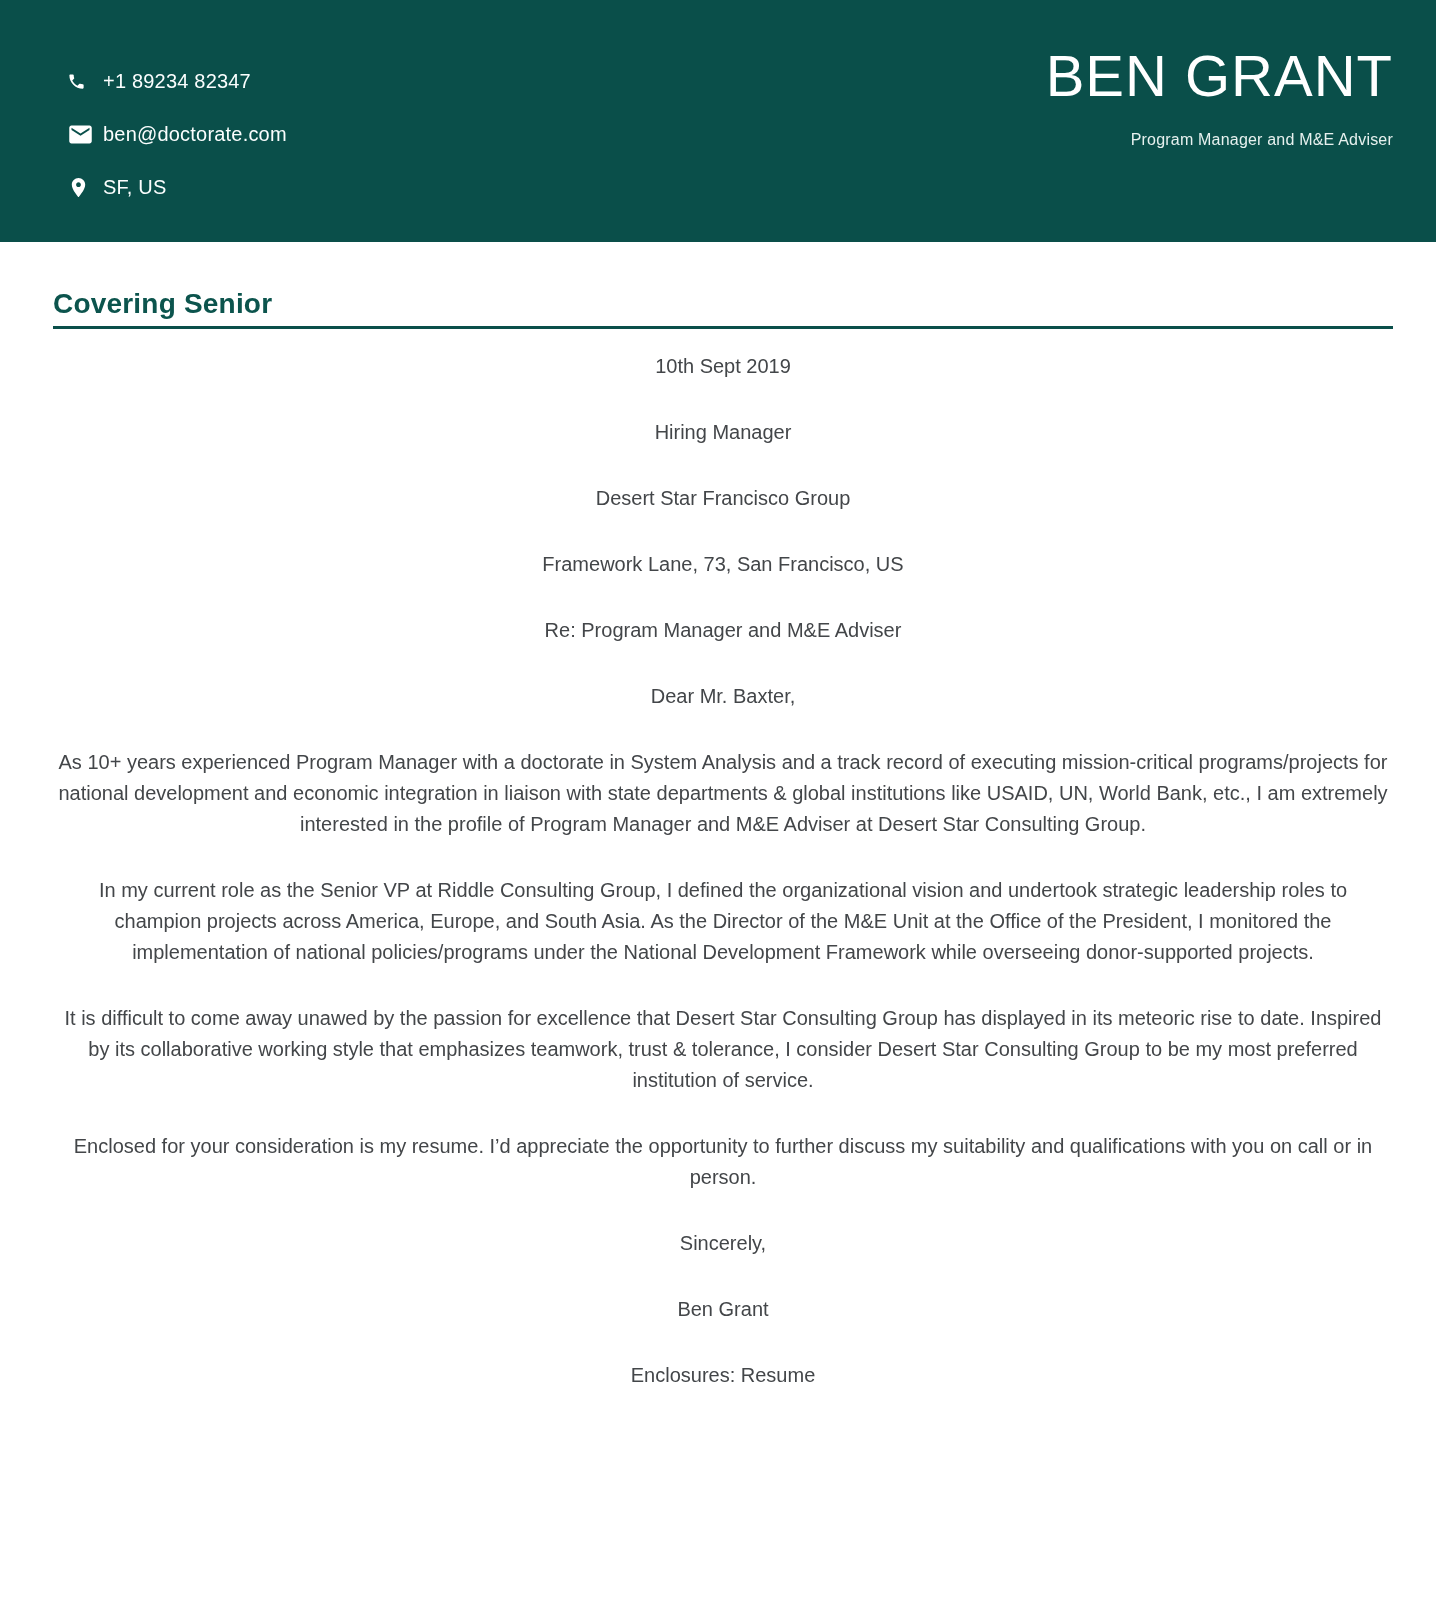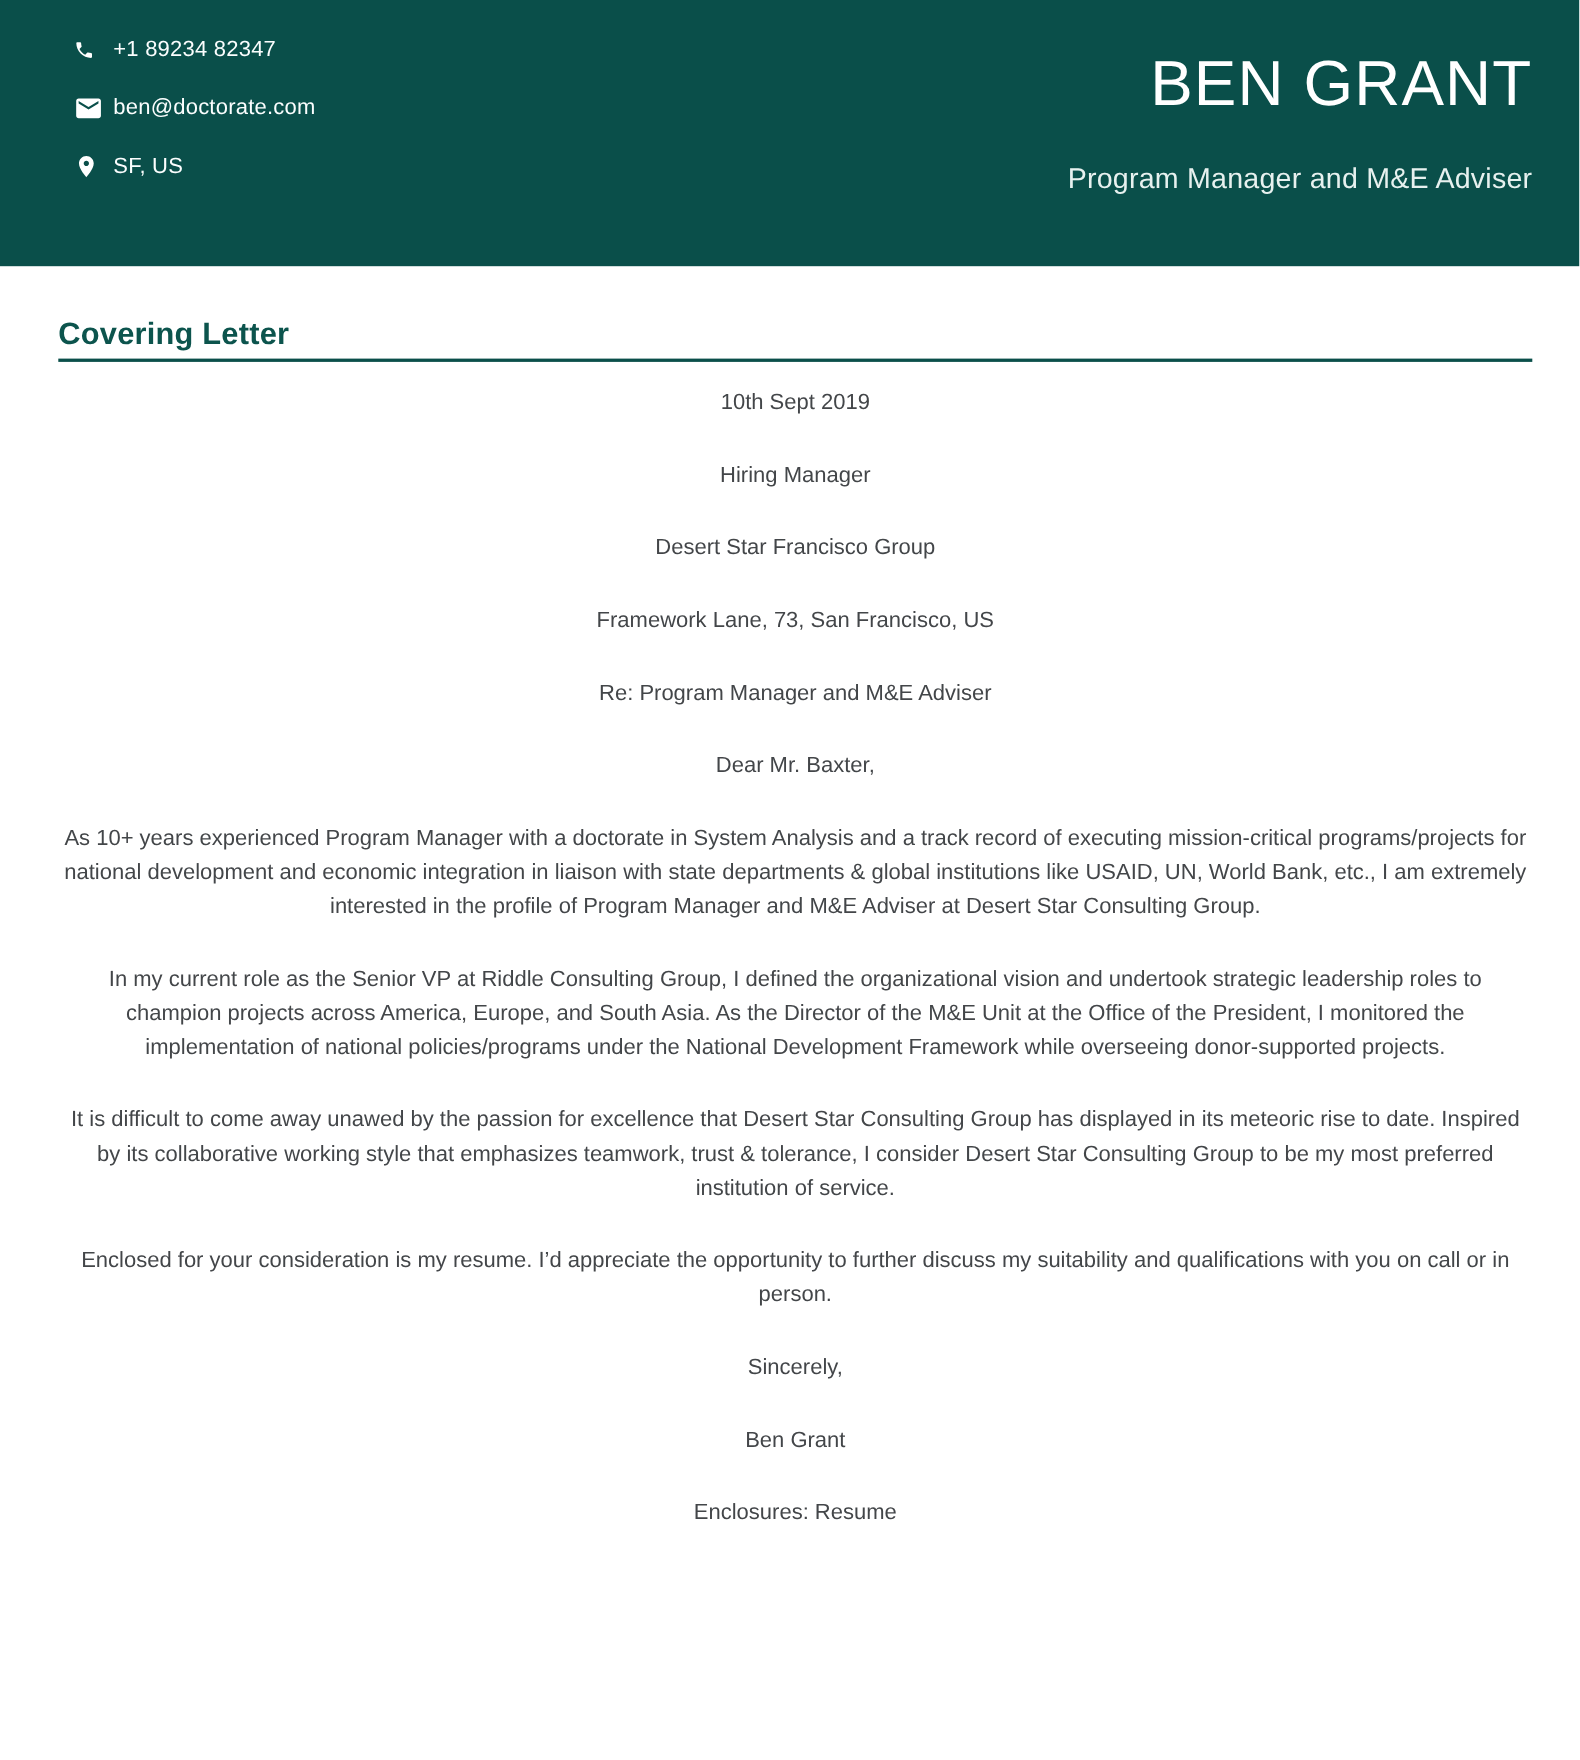--- a/index.html
+++ b/index.html
@@ -14,21 +14,21 @@
 
   
   .masthead {
     height: 242px;
     background: #0A4F4A;
     box-sizing: border-box;
     display: flex;
     justify-content: space-between;
     padding: 0 43px 0 67px;
   }
-  .contact { padding-top: 32px; }
+  .contact { padding-top: 68px; }
   .contact-row {
     display: flex;
     align-items: center;
     height: 26px;
     margin-bottom: 27px;
     color: #ffffff;
   }
   .contact-row .icon {
     width: 36px;
     display: flex;
@@ -45,22 +45,22 @@
   .identity { text-align: right; padding-top: 46px; }
   .person-name {
     margin: 0;
     font-size: 58px;
     font-weight: 300;
     line-height: 1.05;
     letter-spacing: 1px;
     color: #ffffff;
   }
   .person-title {
-    margin-top: 40px;
-    font-size: 26px;
+    margin-top: 24px;
+    font-size: 16px;
     font-weight: 400;
     color: #e7f1ef;
     letter-spacing: 0.2px;
   }
 
   
   .content { padding: 0 43px 0 53px; }
   .section-heading {
     margin: 46px 0 0 0;
     font-size: 28px;
@@ -117,21 +117,21 @@
       </div>
     </div>
 
     <div class="identity">
       <h1 class="person-name">BEN GRANT</h1>
       <div class="person-title">Program Manager and M&amp;E Adviser</div>
     </div>
   </header>
 
   <main class="content">
-    <h2 class="section-heading">Covering Letter</h2>
+    <h2 class="section-heading">Covering Senior</h2>
     <hr class="section-rule">
 
     <div class="letter">
       <p>10th Sept 2019</p>
       <p>Hiring Manager</p>
       <p>Desert Star Francisco Group</p>
       <p>Framework Lane, 73, San Francisco, US</p>
       <p>Re: Program Manager and M&amp;E Adviser</p>
       <p>Dear Mr. Baxter,</p>
       <p>As 10+ years experienced Program Manager with a doctorate in System Analysis and a track record of executing mission-critical programs/projects for national development and economic integration in liaison with state departments &amp; global institutions like USAID, UN, World Bank, etc., I am extremely interested in the profile of Program Manager and M&amp;E Adviser at Desert Star Consulting Group.</p>

